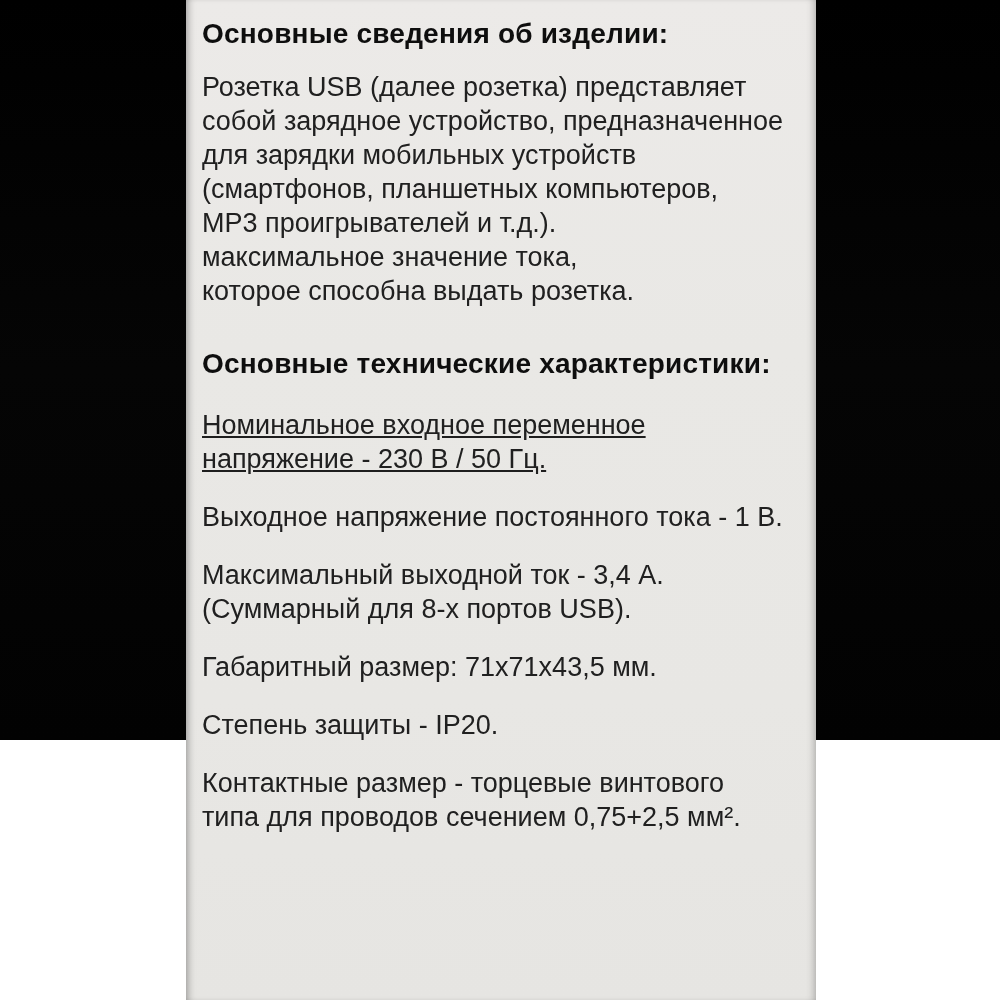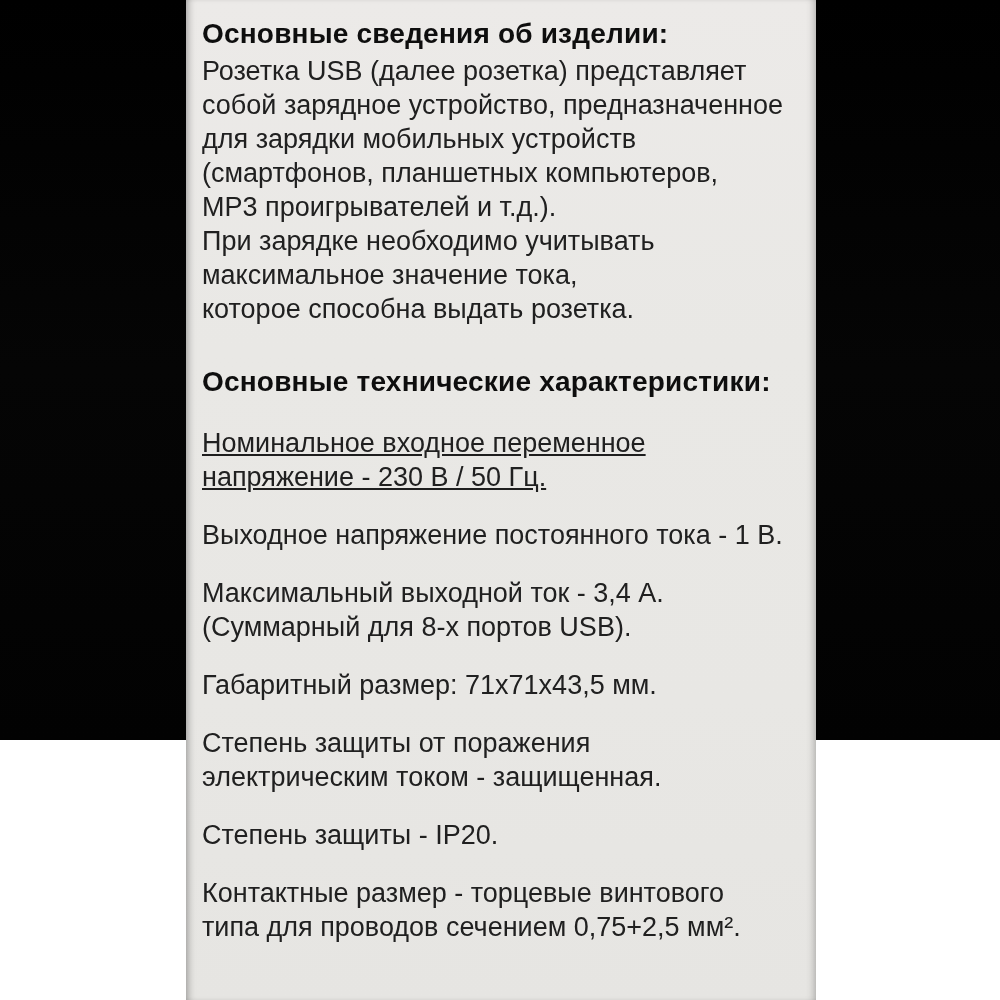--- a/index.html
+++ b/index.html
@@ -36,21 +36,21 @@
   }
   .section-heading {
     font-size: 28px;
     font-weight: bold;
     color: #0e0e0e;
     line-height: 40px;
     letter-spacing: 0.2px;
     white-space: nowrap;
   }
   .intro {
-    margin-top: 0;
+    margin-top: 16px;
   }
   .text-line {
     font-size: 27px;
     line-height: 34px;
     white-space: nowrap;
     color: #202020;
   }
   .specs-heading {
     margin-top: 36px;
   }
@@ -72,21 +72,20 @@
   <div class="label-page">
 
     <div class="section-heading">Основные сведения об изделии:</div>
 
     <div class="intro">
       <div class="text-line">Розетка USB (далее розетка) представляет</div>
       <div class="text-line">собой зарядное устройство, предназначенное</div>
       <div class="text-line">для зарядки мобильных устройств</div>
       <div class="text-line">(смартфонов, планшетных компьютеров,</div>
       <div class="text-line">MP3 проигрывателей и т.д.).</div>
-      <div class="text-line">При зарядке необходимо учитывать</div>
       <div class="text-line">максимальное значение тока,</div>
       <div class="text-line">которое способна выдать розетка.</div>
     </div>
 
     <div class="section-heading specs-heading">Основные технические характеристики:</div>
 
     <div class="spec-item first">
       <div class="text-line">Номинальное входное переменное</div>
       <div class="text-line">напряжение - 230 В / 50 Гц.</div>
     </div>
@@ -97,24 +96,20 @@
 
     <div class="spec-item">
       <div class="text-line">Максимальный выходной ток - 3,4 А.</div>
       <div class="text-line">(Суммарный для 8-х портов USB).</div>
     </div>
 
     <div class="spec-item">
       <div class="text-line">Габаритный размер: 71х71х43,5 мм.</div>
     </div>
 
-    <div class="spec-item">
-      <div class="text-line">Степень защиты от поражения</div>
-      <div class="text-line">электрическим током - защищенная.</div>
-    </div>
 
     <div class="spec-item">
       <div class="text-line">Степень защиты - IP20.</div>
     </div>
 
     <div class="spec-item">
       <div class="text-line">Контактные размер - торцевые винтового</div>
       <div class="text-line">типа для проводов сечением 0,75+2,5 мм².</div>
     </div>
 

